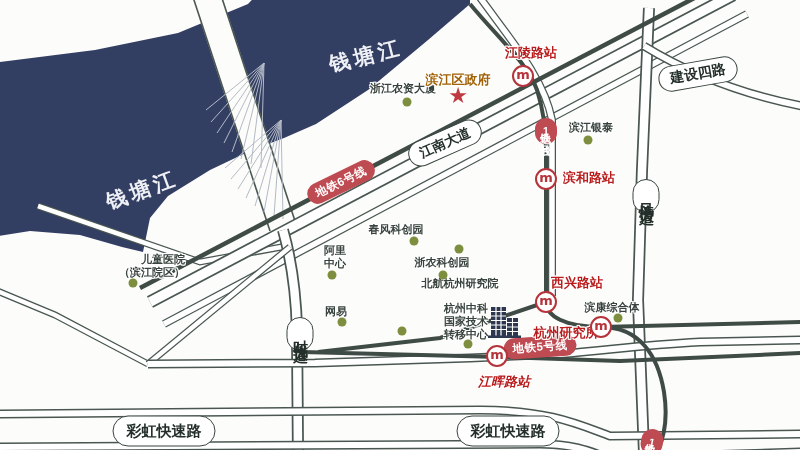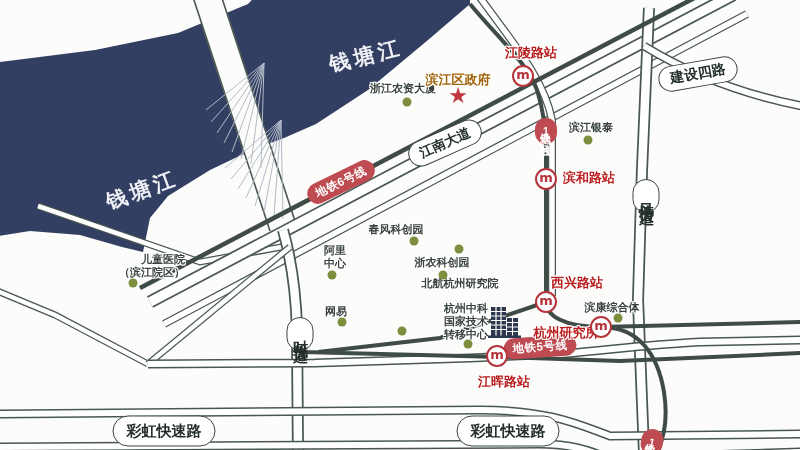--- a/index.html
+++ b/index.html
@@ -174,21 +174,21 @@
   <div class="abs m-icon" style="left:523px;top:76px;">m</div>
   <div class="abs m-icon" style="left:546px;top:179px;">m</div>
   <div class="abs m-icon" style="left:546px;top:302px;">m</div>
   <div class="abs m-icon" style="left:601px;top:327px;">m</div>
   <div class="abs m-icon" style="left:497px;top:356px;">m</div>
 
   <div class="abs station-label halo" style="left:531px;top:53px;">江陵路站</div>
   <div class="abs station-label halo" style="left:589px;top:178px;">滨和路站</div>
   <div class="abs station-label halo" style="left:577px;top:283px;">西兴路站</div>
   <div class="abs station-label halo" style="left:566px;top:333px;">杭州研究所</div>
-  <div class="abs station-label halo" style="left:504px;top:382px;">江晖路站</div>
+  <div class="abs station-label halo" style="left:504px;top:382px;font-style:italic;">江晖路站</div>
 
   <div class="abs gov-label halo" style="left:458px;top:80px;">滨江区政府</div>
   <div class="abs star" style="left:458px;top:96px;">★</div>
 
   <div class="abs poi-label halo" style="left:403px;top:89px;">浙江农资大厦</div>
   <div class="abs dot" style="left:407px;top:102px;"></div>
 
   <div class="abs poi-label halo" style="left:591px;top:128px;">滨江银泰</div>
   <div class="abs dot" style="left:588px;top:140px;"></div>
 

